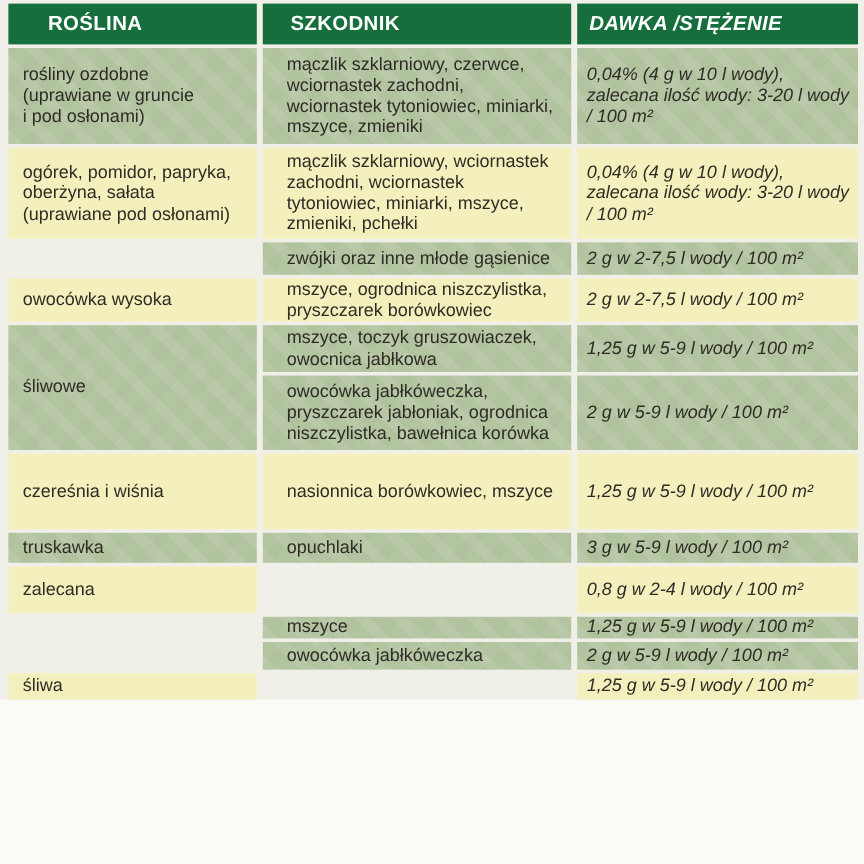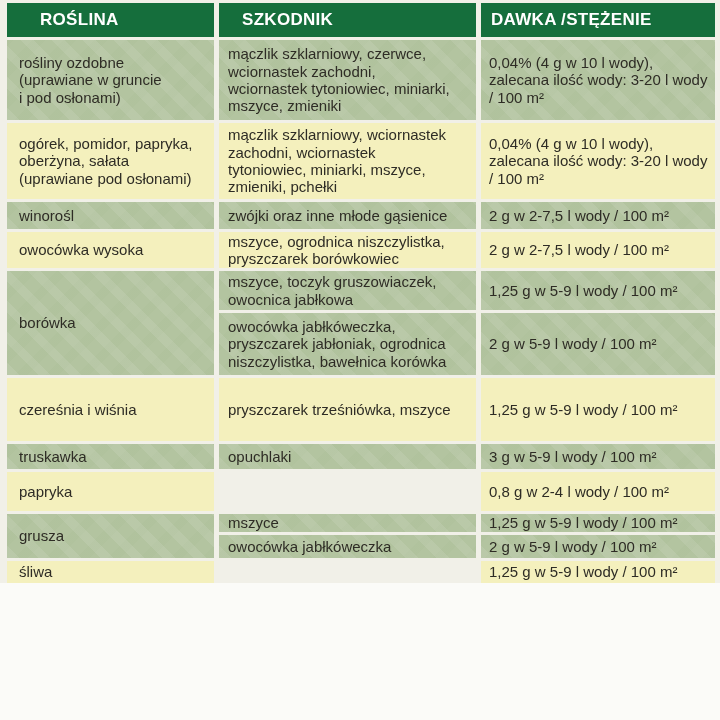--- a/index.html
+++ b/index.html
@@ -26,22 +26,22 @@
   .cell {
     display: flex;
     align-items: center;
     color: #2e2c25;
     font-size: 15px;
     line-height: 1.16;
     white-space: pre-line;
     overflow: hidden;
   }
   .col1 { grid-column: 1; padding-left: 12px; }
-  .col2 { grid-column: 2; padding-left: 9px; }
-  .col3 { grid-column: 3; padding-left: 8px; padding-right: 2px; }
+  .col2 { grid-column: 2; padding-left: 20px; }
+  .col3 { grid-column: 3; padding-left: 8px; padding-right: 2px; font-style: italic; }
   .green {
     background-color: #b3c4a0;
     background-image:
       repeating-linear-gradient(45deg,  rgba(255,255,255,0.09) 0 9px, rgba(255,255,255,0) 9px 22px),
       repeating-linear-gradient(-45deg, rgba(170,190,150,0.25) 0 9px, rgba(255,255,255,0) 9px 22px);
   }
   .cream { background-color: #f4f0bd; }
   .hdr {
     background: #156e3c;
     color: #ffffff;
@@ -78,50 +78,48 @@
 zachodni, wciornastek
 tytoniowiec, miniarki, mszyce,
 zmieniki, pchełki</div>
     <div class="cell cream col1" style="grid-row:3">ogórek, pomidor, papryka,
 oberżyna, sałata
 (uprawiane pod osłonami)</div>
     <div class="cell cream col3" style="grid-row:3">0,04% (4 g w 10 l wody),
 zalecana ilość wody: 3-20 l wody
 / 100 m²</div>
 
-    <div class="cell green col1" style="grid-row:4">winorośl</div>
     <div class="cell green col2" style="grid-row:4">zwójki oraz inne młode gąsienice</div>
     <div class="cell green col3" style="grid-row:4">2 g w 2-7,5 l wody / 100 m²</div>
 
     <div class="cell cream col1" style="grid-row:5">owocówka wysoka</div>
     <div class="cell cream col2" style="grid-row:5">mszyce, ogrodnica niszczylistka,
 pryszczarek borówkowiec</div>
     <div class="cell cream col3" style="grid-row:5">2 g w 2-7,5 l wody / 100 m²</div>
 
-    <div class="cell green col1" style="grid-row:6 / span 2">borówka</div>
+    <div class="cell green col1" style="grid-row:6 / span 2">śliwowe</div>
     <div class="cell green col2" style="grid-row:6">mszyce, toczyk gruszowiaczek,
 owocnica jabłkowa</div>
     <div class="cell green col3" style="grid-row:6">1,25 g w 5-9 l wody / 100 m²</div>
     <div class="cell green col2" style="grid-row:7">owocówka jabłkóweczka,
 pryszczarek jabłoniak, ogrodnica
 niszczylistka, bawełnica korówka</div>
     <div class="cell green col3" style="grid-row:7">2 g w 5-9 l wody / 100 m²</div>
 
     <div class="cell cream col1" style="grid-row:8">czereśnia i wiśnia</div>
-    <div class="cell cream col2" style="grid-row:8">pryszczarek trześniówka, mszyce</div>
+    <div class="cell cream col2" style="grid-row:8">nasionnica borówkowiec, mszyce</div>
     <div class="cell cream col3" style="grid-row:8">1,25 g w 5-9 l wody / 100 m²</div>
 
     <div class="cell green col1" style="grid-row:9">truskawka</div>
     <div class="cell green col2" style="grid-row:9">opuchlaki</div>
     <div class="cell green col3" style="grid-row:9">3 g w 5-9 l wody / 100 m²</div>
 
-    <div class="cell cream col1" style="grid-row:10">papryka</div>
+    <div class="cell cream col1" style="grid-row:10">zalecana</div>
     <div class="cell cream col3" style="grid-row:10">0,8 g w 2-4 l wody / 100 m²</div>
 
-    <div class="cell green col1" style="grid-row:11 / span 2">grusza</div>
     <div class="cell green col2" style="grid-row:11">mszyce</div>
     <div class="cell green col3" style="grid-row:11">1,25 g w 5-9 l wody / 100 m²</div>
     <div class="cell green col2" style="grid-row:12">owocówka jabłkóweczka</div>
     <div class="cell green col3" style="grid-row:12">2 g w 5-9 l wody / 100 m²</div>
 
     <div class="cell cream col1" style="grid-row:13">śliwa</div>
     <div class="cell cream col3" style="grid-row:13">1,25 g w 5-9 l wody / 100 m²</div>
 
   </div>
 </div>

